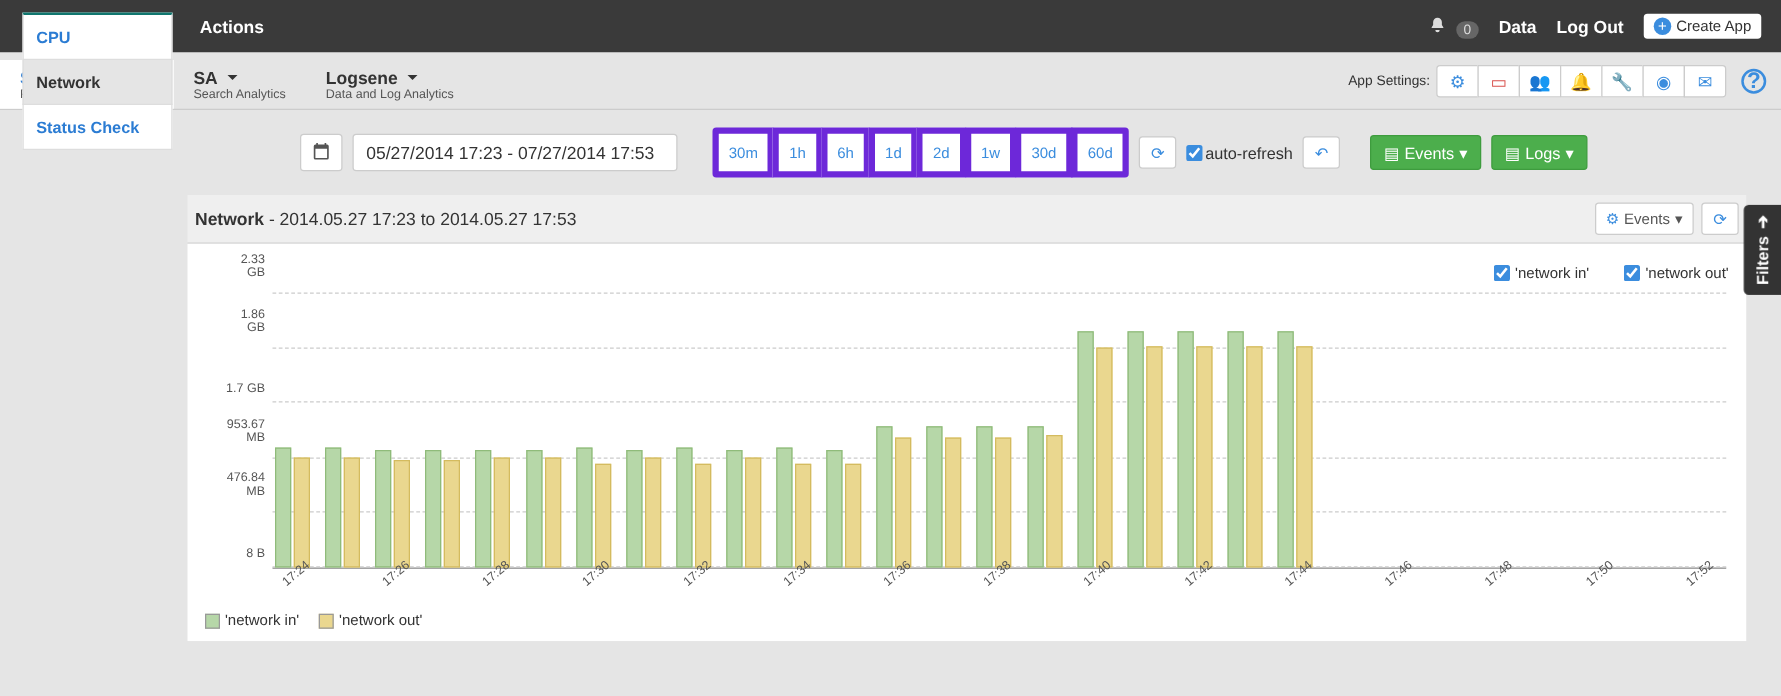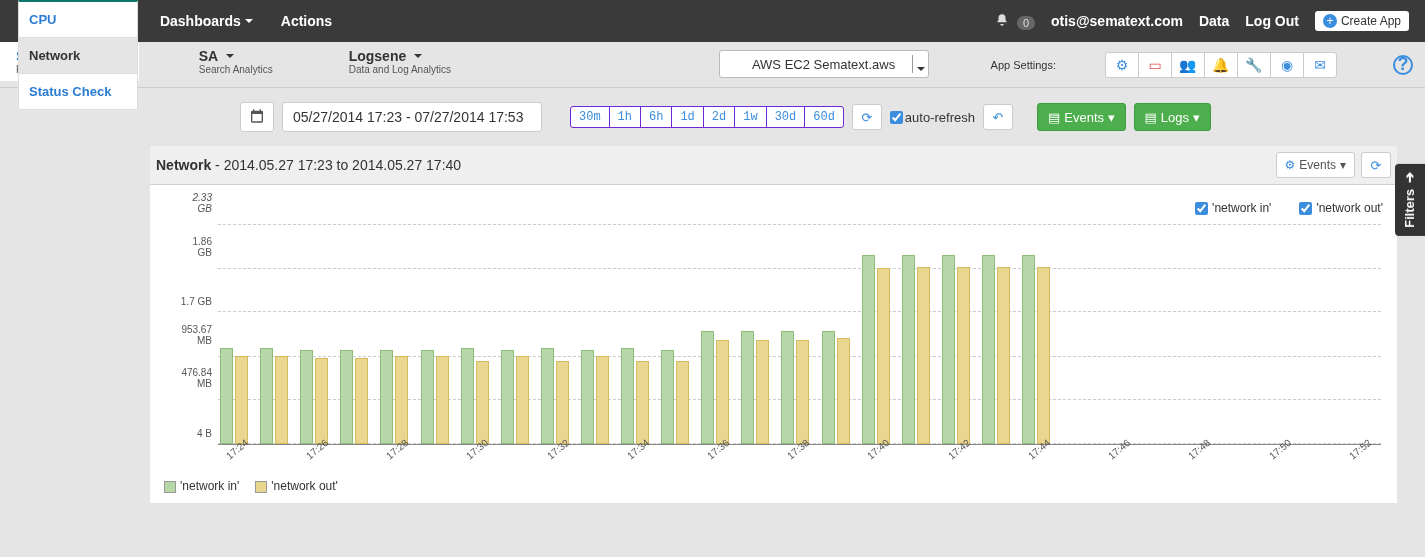--- a/index.html
+++ b/index.html
@@ -11,21 +11,21 @@
 .logo .accent { color: #2b7cd3; font-weight: 700; }
 .nav-item { padding: 0 14px; height: 42px; display: flex; align-items: center; color: #fff; font-weight: 700; font-size: 14px; cursor: pointer; }
 .nav-item.active { background: #fff; color: #333; }
 .caret { display: inline-block; margin-left: 4px; border-top: 4px solid currentColor; border-left: 4px solid transparent; border-right: 4px solid transparent; vertical-align: middle; }
 .header-right { margin-left: auto; display: flex; align-items: center; gap: 16px; padding-right: 16px; }
 .bell { position: relative; }
 .badge { background: #666; color: #ddd; border-radius: 10px; padding: 1px 6px; font-size: 11px; margin-left: 4px; }
 .create-app-btn { background: #fff; color: #333; border-radius: 3px; padding: 3px 8px; font-size: 12px; display: flex; align-items: center; gap: 4px; cursor: pointer; }
 .plus-circ { background: #3b8dde; color: #fff; border-radius: 50%; width: 14px; height: 14px; display: inline-flex; align-items: center; justify-content: center; font-size: 12px; line-height: 1; }
 
-.sub-header { background: #e5e5e5; height: 46px; display: flex; align-items: flex-start; border-bottom: 1px solid #ccc; padding-left: 0; gap: 44px; }
+.sub-header { background: #e5e5e5; height: 46px; display: flex; align-items: flex-end; border-bottom: 1px solid #ccc; padding-left: 0; }
 .product-tab { padding: 6px 16px; background: transparent; display: flex; flex-direction: column; justify-content: center; cursor: pointer; }
 .product-tab.active { background: #fff; }
 .product-tab .title { font-size: 14px; font-weight: 700; color: #333; display: flex; align-items: center; gap: 4px; }
 .product-tab.active .title { color: #2b7cd3; }
 .product-tab .sub { font-size: 10px; color: #555; }
 .sub-spacer { flex: 1; }
 .app-selector { margin: 8px 12px; background: #fff; border: 1px solid #bbb; border-radius: 3px; height: 28px; width: 210px; display: flex; align-items: center; padding: 0 6px; font-size: 13px; justify-content: center; position: relative; }
 .app-selector .dd { position: absolute; right: 2px; width: 14px; height: 18px; border-left: 1px solid #999; display: flex; align-items: flex-end; justify-content: center; padding-bottom: 2px; }
 .app-settings-label { font-size: 11px; color: #333; align-self: center; margin: 0 6px; }
 .icon-btn-row { display: flex; align-self: center; margin-right: 12px; }
@@ -33,21 +33,21 @@
 .icon-btn:first-child { border-radius: 3px 0 0 3px; }
 .icon-btn:last-child { border-radius: 0 3px 3px 0; }
 .help-circle { align-self: center; margin-right: 12px; color: #3b8dde; font-size: 18px; font-weight: 700; width: 20px; height: 20px; border: 2px solid #3b8dde; border-radius: 50%; display: flex; align-items: center; justify-content: center; cursor: pointer; }
 
 .toolbar { padding: 14px 20px 14px 240px; display: flex; align-items: center; gap: 8px; }
 .select-box { background: #fff; border: 1px solid #ccc; border-radius: 3px; height: 30px; padding: 0 18px 0 8px; display: flex; align-items: center; font-size: 13px; position: relative; cursor: pointer; }
 .select-box .dd2 { position: absolute; right: 2px; width: 12px; display: flex; align-items: center; justify-content: center; }
 .cal-btn { width: 34px; height: 30px; background: #fff; border: 1px solid #ccc; border-radius: 3px; display: flex; align-items: center; justify-content: center; cursor: pointer; }
 .date-range { background: #fff; border: 1px solid #ccc; border-radius: 3px; height: 30px; padding: 0 10px; display: flex; align-items: center; font-size: 14px; min-width: 260px; }
 .range-btns { display: flex; }
-.range-btn { background: #fff; border: 1px solid #6d28d9; height: 22px; padding: 0 8px; font-size: 12px; color: #3b8dde; cursor: pointer; margin-left: -1px; display: flex; align-items: center; font-family: Liberation Mono, monospace; }
+.range-btn { background: #fff; border: 5px solid #6d28d9; height: 40px; padding: 0 8px; font-size: 12px; color: #3b8dde; cursor: pointer; margin-left: -1px; display: flex; align-items: center; }
 .range-btn:first-child { border-radius: 3px 0 0 3px; margin-left: 0; }
 .range-btn:last-child { border-radius: 0 3px 3px 0; }
 .small-btn { width: 30px; height: 26px; background: #fff; border: 1px solid #ccc; border-radius: 3px; display: flex; align-items: center; justify-content: center; color: #3b8dde; cursor: pointer; }
 .checkbox-inline { display: flex; align-items: center; font-size: 13px; gap: 2px; }
 .green-btn { background: #4cae4c; color: #fff; border: 1px solid #3e9c3e; border-radius: 3px; height: 28px; padding: 0 10px; font-size: 13px; display: flex; align-items: center; gap: 4px; cursor: pointer; }
 
 .content { display: flex; padding: 0 0 0 18px; }
 .sidebar { width: 120px; display: flex; flex-direction: column; gap: 0; margin-top: -146px; z-index: 5; position: relative; }
 .side-item { background: #fff; border: 1px solid #ddd; border-top: none; padding: 10px 10px; font-size: 13px; color: #2b7cd3; font-weight: 700; cursor: pointer; }
 .side-item:first-child { border-top: 2px solid #0f766e; }
@@ -77,36 +77,31 @@
 .cog { color:#3b8dde; }
 </style>
 </head>
 <body>
 
 <div class="top-header">
   <div class="logo">
     <b>sema</b><span>te</span><span class="accent">x</span><span>t</span>
   </div>
   <div class="nav-item">
-      <span>Dashboards</span>
-      <span class="caret"></span>
-    </div>
-  <div class="nav-item">
       <span>Actions</span>
     </div>
   <div class="header-right">
     <div class="bell">
       <span>
         <svg width="14" height="14" viewBox="0 0 24 24" fill="#ddd">
             <path d="M12 2a6 6 0 0 0-6 6v4l-2 3v1h16v-1l-2-3V8a6 6 0 0 0-6-6zm0 20a3 3 0 0 0 3-3H9a3 3 0 0 0 3 3z"></path>
           </svg>
       </span>
       <span class="badge">0</span>
     </div>
-    <div class="nav-item" style="padding:0">otis@sematext.com</div>
     <div class="nav-item" style="padding:0">Data</div>
     <div class="nav-item" style="padding:0">Log Out</div>
     <div class="create-app-btn">
       <span class="plus-circ">+</span>
       <span>Create App</span>
     </div>
   </div>
 </div>
 
 <div class="sub-header">
@@ -125,26 +120,20 @@
     <div class="sub">Search Analytics</div>
   </div>
   <div class="product-tab">
     <div class="title">
         <span>Logsene</span>
         <span class="caret"></span>
       </div>
     <div class="sub">Data and Log Analytics</div>
   </div>
   <div class="sub-spacer"></div>
-  <div class="app-selector">
-    <span>AWS EC2 Sematext.aws</span>
-    <span class="dd">
-        <span class="caret"></span>
-      </span>
-  </div>
   <div class="app-settings-label">App Settings:</div>
   <div class="icon-btn-row">
     <div class="icon-btn">
         <span class="cog">⚙</span>
       </div>
     <div class="icon-btn" style="color:#d9534f">
         <span>▭</span>
       </div>
     <div class="icon-btn">
         <span>👥</span>
@@ -212,21 +201,21 @@
 
 <div class="content">
   <div class="sidebar" id="sidebar">
       <div class="side-item">CPU</div>
       <div class="side-item active">Network</div>
       <div class="side-item">Status Check</div>
     </div>
   <div class="main">
     <div class="chart-header">
       <div class="title">
-        <b>Network</b><span> - 2014.05.27 17:23 to 2014.05.27 17:40</span>
+        <b>Network</b><span> - 2014.05.27 17:23 to 2014.05.27 17:53</span>
       </div>
       <div class="right">
         <div class="actions-dd">
           <span class="cog">⚙</span>
           <span>Events</span>
           <span>▾</span>
         </div>
         <div class="small-btn" style="height:26px">
             <span>⟳</span>
           </div>
@@ -238,31 +227,31 @@
             <input type="checkbox" class="chk" checked="" style=""> 
             <span>'network in'</span>
           </label>
         <label>
             <input type="checkbox" class="chk" checked="" style=""> 
             <span>'network out'</span>
           </label>
       </div>
       <div class="chart-area" id="chart-area">
           <div class="grid-line" style="bottom: 100%;"></div>
-          <div class="y-label" style="bottom: 100%; font-style: italic;">2.33<br>GB</div>
+          <div class="y-label" style="bottom: 100%;">2.33<br>GB</div>
           <div class="grid-line" style="bottom: 79.8283%;"></div>
           <div class="y-label" style="bottom: 79.8283%;">1.86<br>GB</div>
           <div class="grid-line" style="bottom: 60.0858%;"></div>
           <div class="y-label" style="bottom: 60.0858%;">1.7 GB</div>
           <div class="grid-line" style="bottom: 39.9142%;"></div>
           <div class="y-label" style="bottom: 39.9142%;">953.67<br>MB</div>
           <div class="grid-line" style="bottom: 20%;"></div>
           <div class="y-label" style="bottom: 20%;">476.84<br>MB</div>
           <div class="grid-line" style="bottom: 0%;"></div>
-          <div class="y-label" style="bottom: 0%;">4 B</div>
+          <div class="y-label" style="bottom: 0%;">8 B</div>
           <div class="bar-group" style="left: calc(0% + 2px);">
             <div class="bar-in" style="height: 96.309px;"></div>
             <div class="bar-out" style="height: 87.8112px;"></div>
           </div>
           <div class="bar-group" style="left: calc(3.44828% + 2px);">
             <div class="bar-in" style="height: 96.309px;"></div>
             <div class="bar-out" style="height: 87.8112px;"></div>
           </div>
           <div class="bar-group" style="left: calc(6.89655% + 2px);">
             <div class="bar-in" style="height: 94.4206px;"></div>

